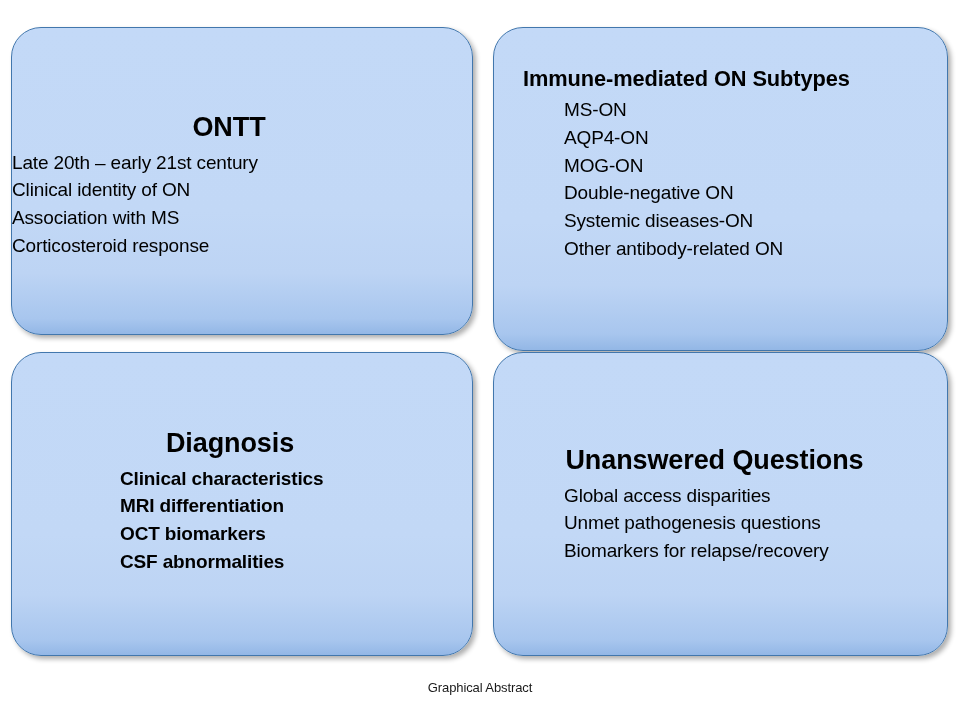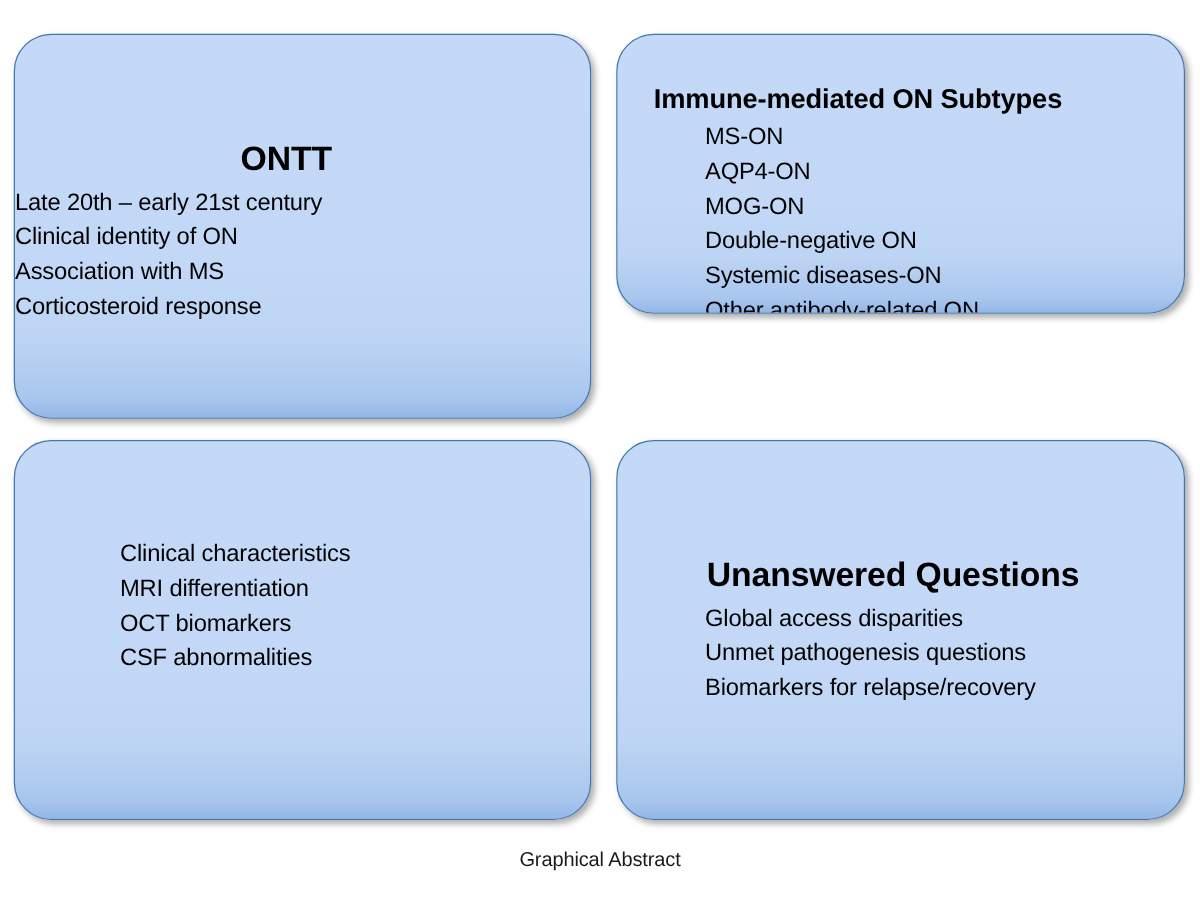--- a/index.html
+++ b/index.html
@@ -32,21 +32,21 @@
                 #c2d8f6 60%,
                 #bdd4f4 80%,
                 #a8c6ee 95%,
                 #93b7e6 100%);
     box-shadow: 3px 3px 5px rgba(0,0,0,0.32);
     overflow: hidden;
   }
 
   
   #card-ontt      { left: 11px;  top: 27px;  width: 462px; height: 308px; }
-  #card-subtypes  { left: 493px; top: 27px;  width: 455px; height: 224px; }
+  #card-subtypes  { left: 493px; top: 27px;  width: 455px; height: 324px; }
   #card-diagnosis { left: 11px;  top: 352px; width: 462px; height: 304px; }
   #card-questions { left: 493px; top: 352px; width: 455px; height: 304px; }
 
   .card-inner {
     position: absolute;
     left: 0;
     right: 0;
   }
 
   .card-title {
@@ -72,34 +72,34 @@
   #card-ontt .card-lines { padding-top: 4px; }
 
   
   #card-subtypes .card-inner { top: 37px; }
   #card-subtypes .card-title { text-align: left; padding-left: 29px; font-size: 21.8px; }
   #card-subtypes .card-lines { padding-left: 70px; padding-top: 3px; }
 
   
   #card-diagnosis .card-inner { top: 73px; }
   #card-diagnosis .card-title { text-align: center; padding-right: 24px; }
-  #card-diagnosis .card-lines { padding-left: 84px; padding-top: 4px; }
+  #card-diagnosis .card-lines { padding-left: 108px; padding-top: 4px; font-weight: bold; }
 
   
   #card-questions .card-inner { top: 90px; }
   #card-questions .card-title { text-align: center; padding-right: 12px; }
   #card-questions .card-lines { padding-left: 70px; padding-top: 4px; }
 
   #caption {
     position: absolute;
     left: 0;
     right: 0;
     top: 680px;
     text-align: center;
-    font-size: 16px;
+    font-size: 13px;
     letter-spacing: -0.1px;
     color: #1a1a1a;
   }
 </style>
 </head>
 <body>
 
 <div id="canvas">
 
   <div class="card" id="card-ontt">
@@ -123,20 +123,21 @@
           <div class="ln">MOG-ON</div>
           <div class="ln">Double-negative ON</div>
           <div class="ln">Systemic diseases-ON</div>
           <div class="ln">Other antibody-related ON</div>
         </div>
     </div>
   </div>
 
   <div class="card" id="card-diagnosis">
     <div class="card-inner">
+      <div class="card-title">Diagnosis</div>
       <div class="card-lines">
           <div class="ln">Clinical characteristics</div>
           <div class="ln">MRI differentiation</div>
           <div class="ln">OCT biomarkers</div>
           <div class="ln">CSF abnormalities</div>
         </div>
     </div>
   </div>
 
   <div class="card" id="card-questions">

